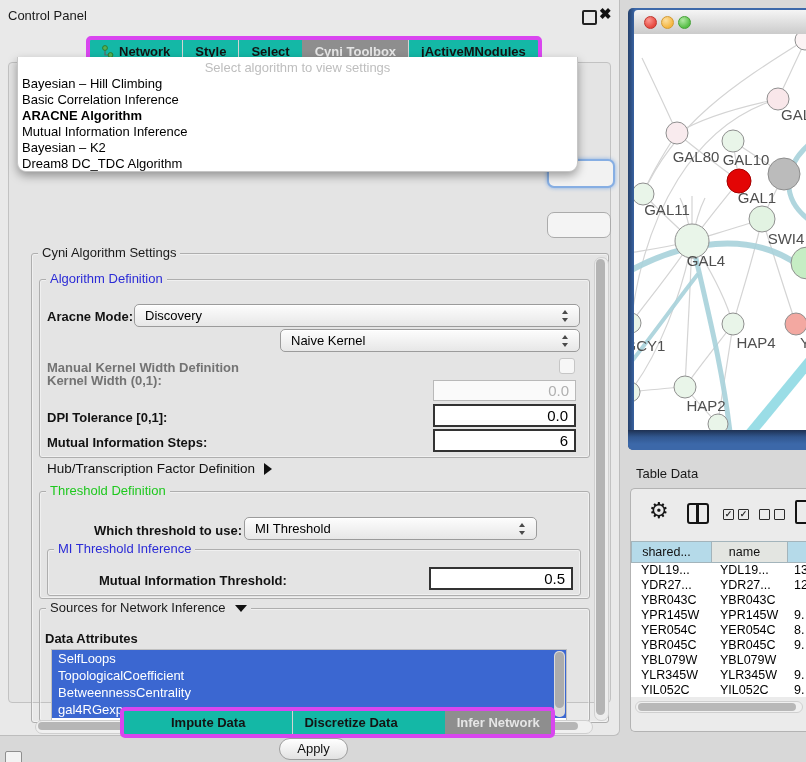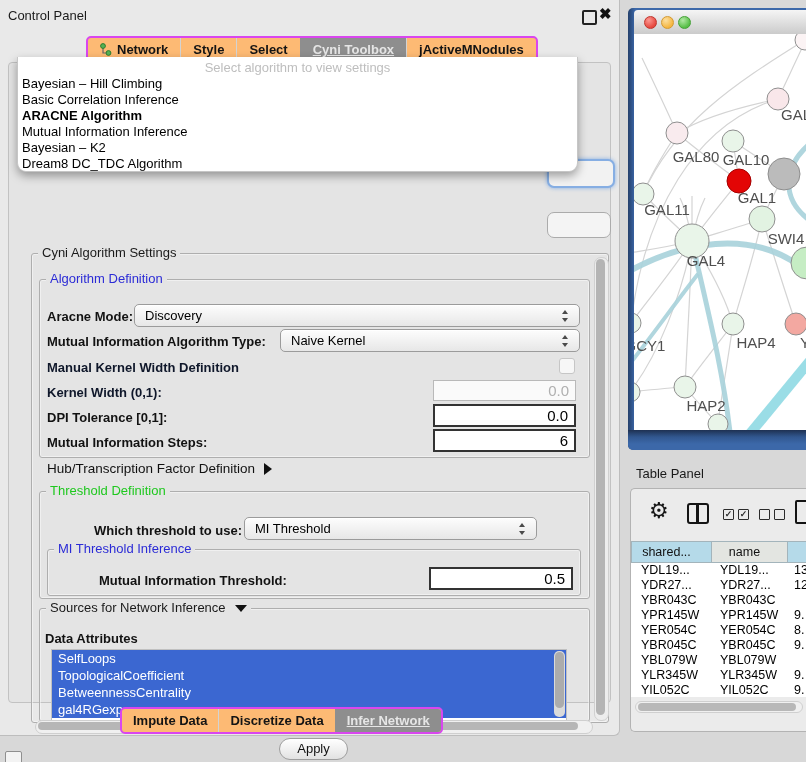--- a/index.html
+++ b/index.html
@@ -12,29 +12,29 @@
   .abs{position:absolute;}
 
   
   #control-panel{left:0;top:0;width:619px;height:735px;background:#E9E9E9;
     border-right:1px solid #BDBDBD;border-bottom:1px solid #BDBDBD;border-radius:0 0 6px 0;}
   #cp-title{left:8px;top:8px;font-size:13px;color:#1A1A1A;}
   #cp-float{left:582px;top:10px;width:11px;height:11px;border:2px solid #222;border-radius:2px;background:transparent;}
   #cp-close{left:599px;top:5px;font-size:15px;font-weight:bold;color:#111;}
 
   
-  .tabbar{display:flex;background:#fdba74;border:2px solid #d946ef;border-radius:5px;overflow:hidden;height:23px;}
+  .tabbar{display:flex;background:#14b8a6;border:4px solid #d946ef;border-radius:5px;overflow:hidden;height:23px;}
   .tab{display:flex;align-items:center;padding:0 12px;font-size:13px;font-weight:700;color:#141414;
     border-left:1px solid #D3D3D3;white-space:nowrap;}
   .tab:first-child{border-left:none;}
-  .tab.selected{background:#8E8E8E;color:#E6E6E6;border-left-color:#8E8E8E;text-decoration:underline;}
+  .tab.selected{background:#8E8E8E;color:#E6E6E6;border-left-color:#8E8E8E;}
   .tab .ticon{margin-right:5px;display:inline-flex;}
   #top-tabbar{left:86px;top:36px;}
   #bottom-tabbar{left:120px;top:707px;}
-  #bottom-tabbar .tab{padding:0 11px;}
+  #bottom-tabbar .tab{padding:0 11px;margin-left:36px;}
 
   
   #cp-inner{left:8px;top:62px;width:601px;height:639px;background:#E4E4E4;
     border:1px solid #C2C2C2;border-radius:4px;}
 
   
   #frag-combo{left:538px;top:96px;width:64px;height:25px;background:#F2F2F2;border:2px solid #86AEE3;
     border-radius:7px;box-shadow:0 0 4px #86AEE3;z-index:5;}
   #frag-box{left:538px;top:149px;width:62px;height:24px;background:#F4F4F4;border:1px solid #ABABAB;
     border-radius:7px;z-index:5;}
@@ -53,21 +53,21 @@
   #settings-group{left:22px;top:190px;width:576px;height:468px;}
   #alg-group{left:30px;top:216px;width:549px;height:177px;text-align:right;}
   #alg-group .legend{color:#2B2BD6;}
   #thr-group{left:30px;top:428px;width:549px;height:106px;}
   #thr-group .legend{color:#1EC81E;}
   #mi-group{left:38px;top:486px;width:532px;height:45px;}
   #mi-group .legend{color:#2B2BD6;}
   #src-group{left:30px;top:545px;width:549px;height:112px;}
 
   .lbl{position:absolute;font-size:13px;font-weight:bold;color:#121212;white-space:nowrap;}
-  .lbl.dis{color:#0f172a;}
+  .lbl.dis{color:#737373;}
 
   .combo{position:absolute;height:21px;background:linear-gradient(#FDFDFD,#E7E7E7);
     border:1px solid #9B9B9B;border-radius:5px;box-shadow:inset 0 1px 0 #FFF;}
   .combo .ctext{position:absolute;left:10px;top:0;line-height:21px;font-size:13px;color:#000;}
   .arrows{position:absolute;right:9px;top:50%;margin-top:-6px;width:9px;height:12px;}
   .arrows:before{content:"";position:absolute;top:0;left:1px;border-left:3.5px solid transparent;border-right:3.5px solid transparent;border-bottom:4.5px solid #4A4A4A;}
   .arrows:after{content:"";position:absolute;bottom:0;left:1px;border-left:3.5px solid transparent;border-right:3.5px solid transparent;border-top:4.5px solid #4A4A4A;}
 
   .field{position:absolute;height:19px;background:#FFF;text-align:right;font-size:15px;}
   .field span{display:block;line-height:19px;padding-right:6px;}
@@ -179,30 +179,29 @@
     <div id="alg-group" class="group">
       <span class="legend">Algorithm Definition</span>
     </div>
 
     <div class="lbl" style="left:38px;top:246px;">Aracne Mode:</div>
     <div class="combo" style="left:125px;top:241px;width:444px;">
       <span class="ctext">Discovery</span>
       <span class="arrows"></span>
     </div>
 
-    <div class="lbl" style="left:38px;top:271px;">Mutual Information Algorithm Type:</div>
     <div class="combo" style="left:271px;top:266px;width:298px;">
       <span class="ctext">Naive Kernel</span>
       <span class="arrows"></span>
     </div>
 
     <div class="lbl dis" style="left:38px;top:297px;">Manual Kernel Width Definition</div>
     <div class="checkbox" style="left:550px;top:295px;"></div>
 
-    <div class="lbl dis" style="left:38px;top:322px;">Kernel Width (0,1):</div>
+    <div class="lbl dis" style="left:38px;top:310px;">Kernel Width (0,1):</div>
     <div class="field dis" style="left:424px;top:317px;width:141px;">
       <span>0.0</span>
     </div>
 
     <div class="lbl" style="left:38px;top:347px;">DPI Tolerance [0,1]:</div>
     <div class="field strong" style="left:424px;top:341px;width:139px;">
       <span>0.0</span>
     </div>
 
     <div class="lbl" style="left:38px;top:372px;">Mutual Information Steps:</div>
@@ -351,21 +350,21 @@
         <text x="72" y="232" text-anchor="middle" class="node-label">GAL4</text>
         <text x="11" y="317" text-anchor="middle" class="node-label">GCY1</text>
         <text x="122" y="314" text-anchor="middle" class="node-label">HAP4</text>
         <text x="166" y="314" text-anchor="start" class="node-label">Y</text>
         <text x="72" y="377" text-anchor="middle" class="node-label">HAP2</text>
       </svg>
   </div>
   <div id="net-bottom"></div>
 </div>
 
-<div id="tp-title" class="abs">Table Panel</div>
+<div id="tp-title" class="abs">Table Data</div>
 <div id="table-panel" class="abs">
   <div id="tp-toolbar">
     <span id="tb-gear">⚙</span>
     <span id="tb-split"></span>
     <span id="tb-checked" class="cbpair">
       <span class="cb">✓</span>
         <span class="cb">✓</span>
     </span>
     <span id="tb-unchecked" class="cbpair">
       <span class="cb"></span>

